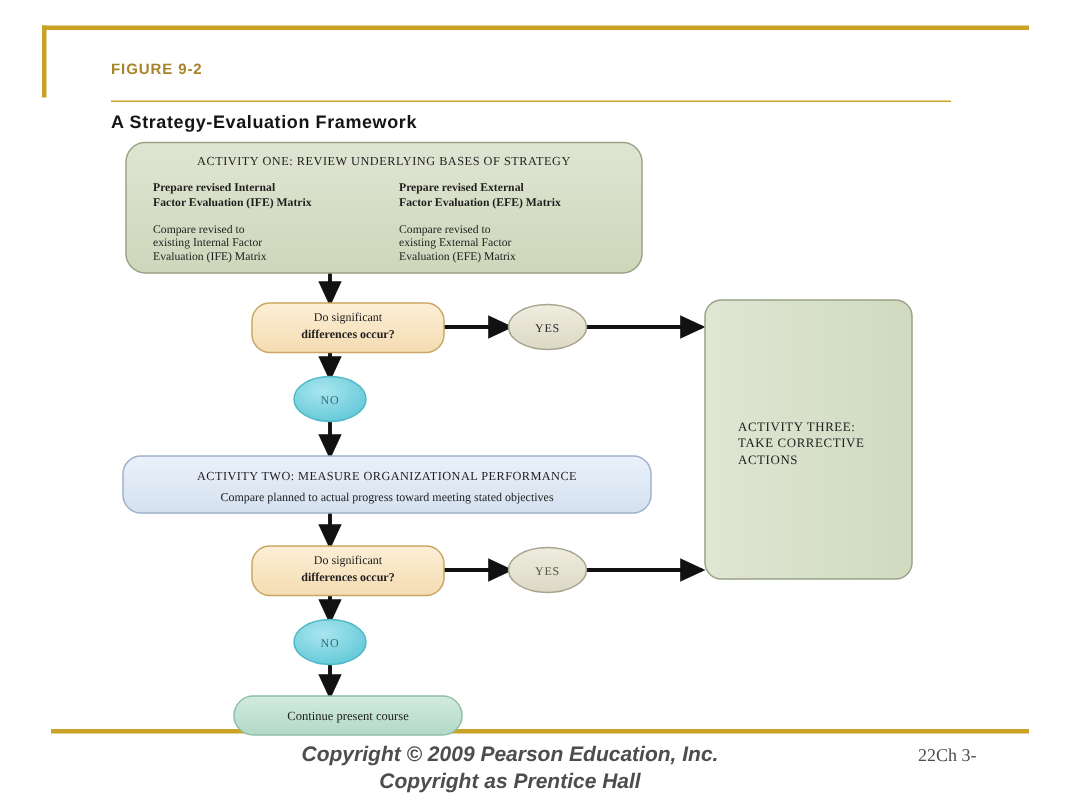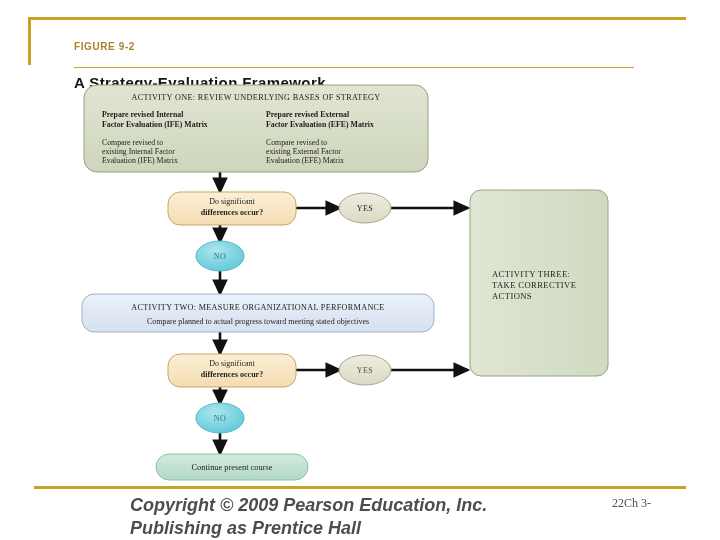--- a/index.html
+++ b/index.html
@@ -55,53 +55,53 @@
     font-weight: bold;
     letter-spacing: 0.6px;
     color: #a8842a;
     padding-bottom: 15px;
     border-bottom: 1.5px solid #c9a227;
     display: inline-block;
     width: 560px;
   }
   .figure-title {
     margin-top: 6px;
-    font-size: 15px;
+    font-size: 12px;
     font-weight: bold;
     letter-spacing: 0.4px;
     color: #141414;
   }
 
   
   .diagram {
     position: absolute;
     left: 60px;
-    top: 82px;
+    top: 92px;
     width: 600px;
     height: 400px;
   }
   .diagram svg { display: block; }
 
   
   .footer {
     position: absolute;
     left: 0;
     top: 492px;
     width: 720px;
     height: 46px;
   }
   .copyright {
     position: absolute;
     left: 130px;
     top: 2px;
     width: 420px;
-    text-align: left;
+    text-align: center;
     font-family: "Liberation Sans", sans-serif;
     font-style: italic;
-    font-size: 18px;
+    font-size: 14px;
     font-weight: bold;
     color: #4d4d4d;
     line-height: 1.25;
   }
   .page-marker {
     position: absolute;
     left: 612px;
     top: 496px;
     font-family: "Liberation Serif", serif;
     font-size: 12px;
@@ -248,16 +248,16 @@
     <text x="432" y="195" font-family="Liberation Serif, serif" font-size="8.6" letter-spacing="0.4" fill="#1d1d1d">ACTIVITY THREE:</text>
     <text x="432" y="206" font-family="Liberation Serif, serif" font-size="8.6" letter-spacing="0.4" fill="#1d1d1d">TAKE CORRECTIVE</text>
     <text x="432" y="217" font-family="Liberation Serif, serif" font-size="8.6" letter-spacing="0.4" fill="#1d1d1d">ACTIONS</text>
   </g>
 </svg>
 </div>
 
 <div class="footer">
   <div class="copyright">
     <div>Copyright © 2009 Pearson Education, Inc.</div>
-    <div>Publishing as Prentice Hall</div>
+    <div>Copyright as Prentice Hall</div>
   </div>
 </div>
 <div class="page-marker">22Ch 3-</div>
 
 </body></html>

